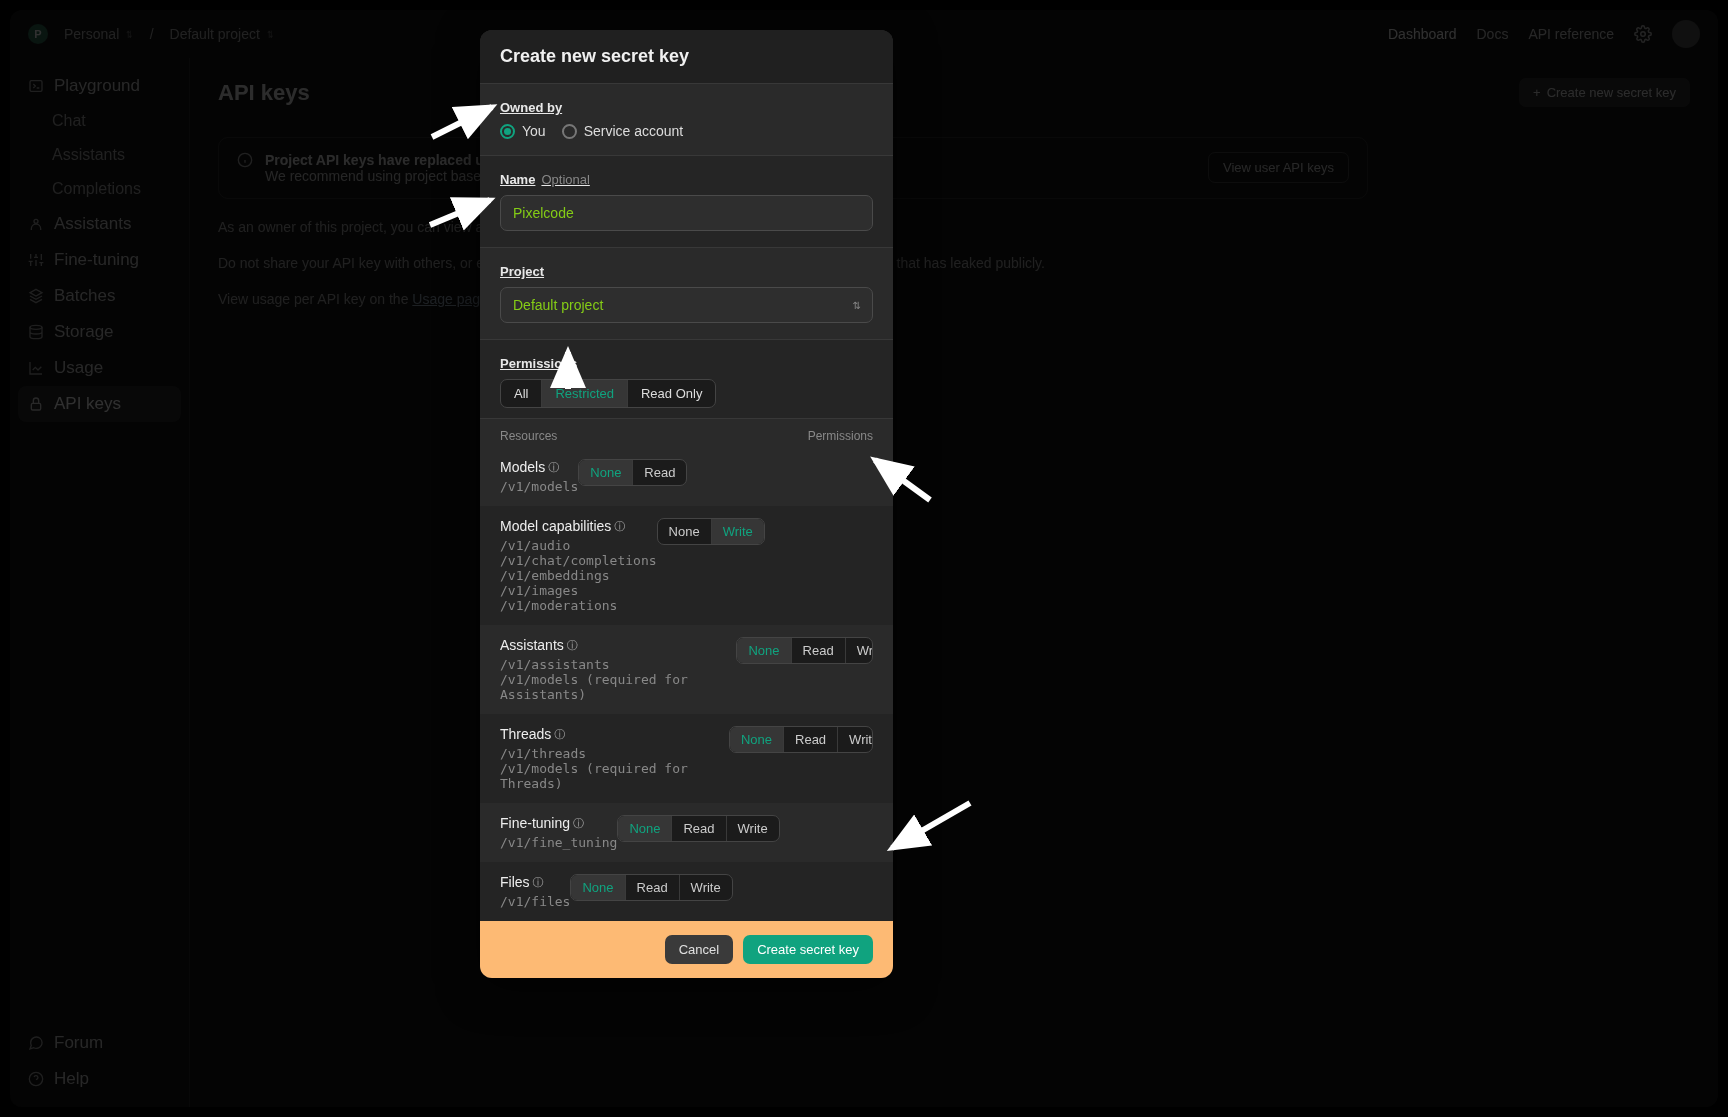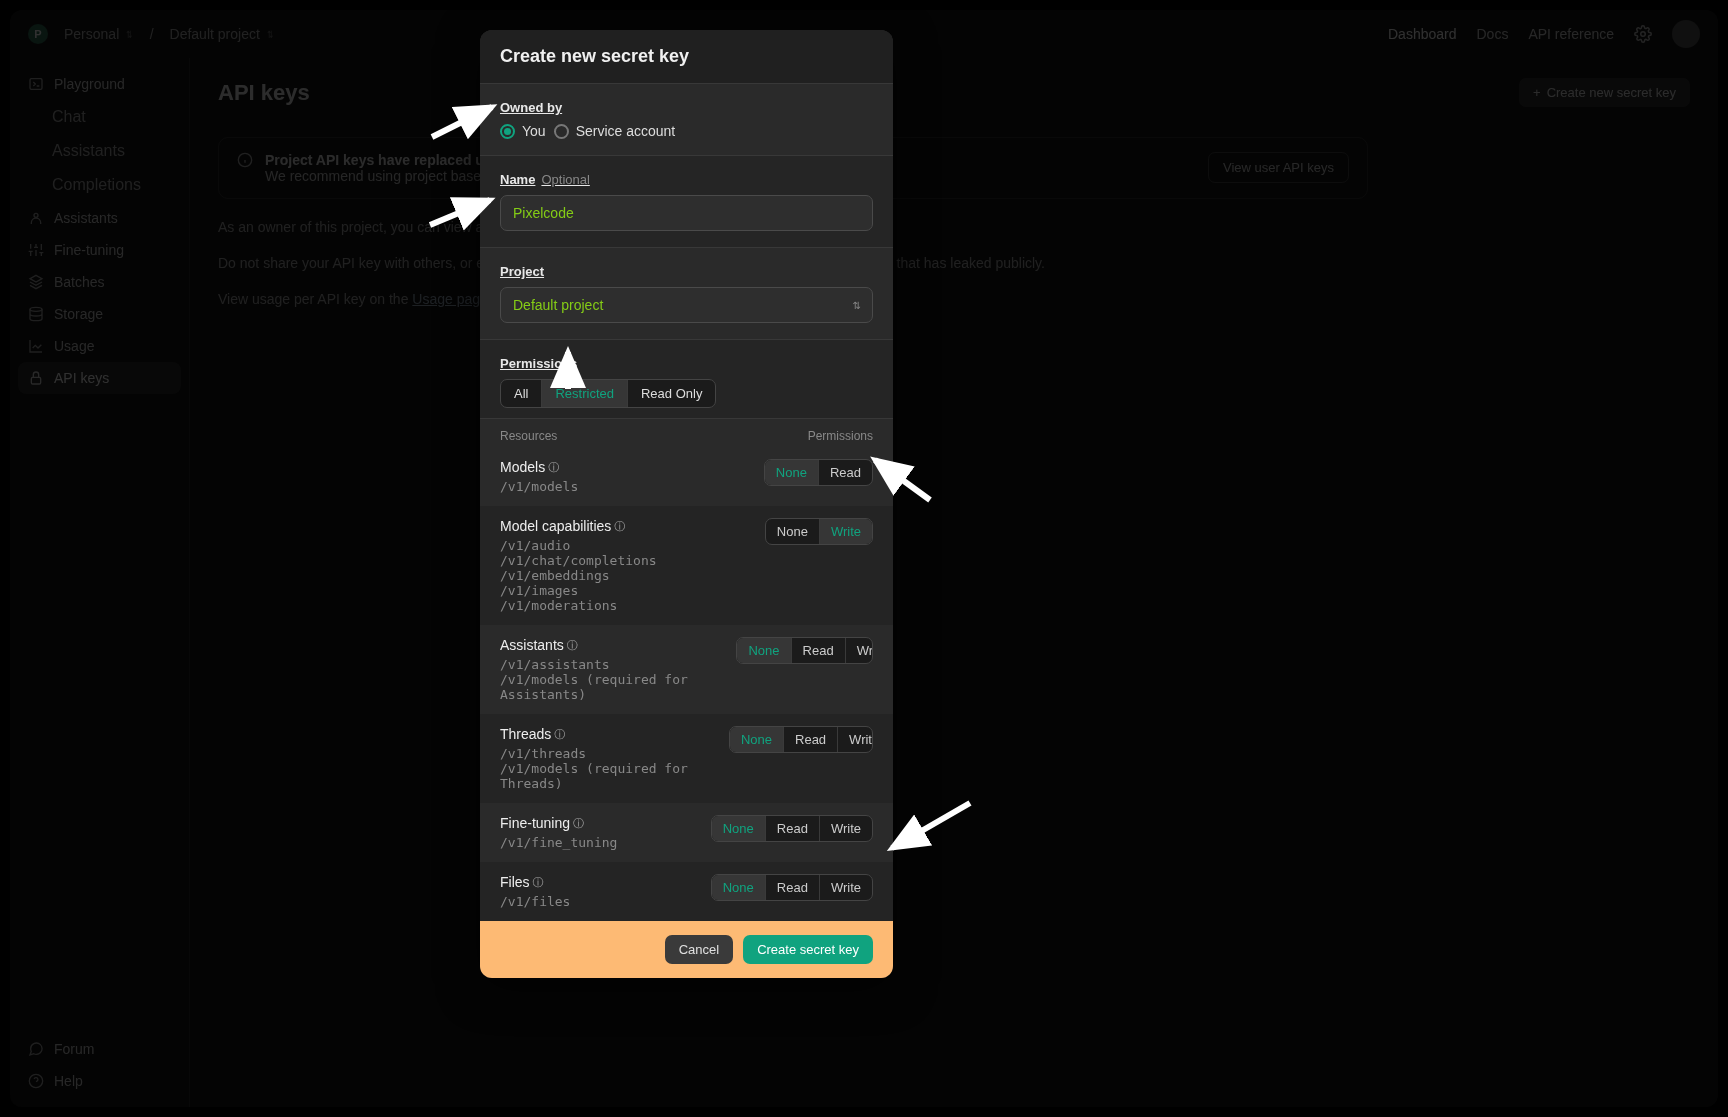--- a/index.html
+++ b/index.html
@@ -56,21 +56,21 @@
   width: 180px;
   background: #151515;
   border-right: 1px solid #2a2a2a;
   display: flex; flex-direction: column;
   padding: 10px 8px;
 }
 .side-item {
   display: flex; align-items: center; gap: 10px;
   padding: 8px 10px;
   border-radius: 8px;
-  font-size: 14px;
+  font-size: 17px;
   color: #d0d0d0;
 }
 .side-item.sub { padding-left: 34px; color:#aaa; font-size:16px;}
 .side-item.active { background: #2c2c2c; color:#fff; }
 .side-icon { width:16px; height:16px; opacity:.8; }
 .sidebar-bottom { margin-top: auto; }
 
 .main { flex:1; padding: 20px 28px; position:relative; }
 .main-head { display:flex; justify-content:space-between; align-items:center; margin-bottom: 30px;}
 .main-title { font-size: 22px; font-weight:600; }
@@ -106,21 +106,21 @@
   overflow: hidden;
   font-size: 14px;
   box-shadow: 0 10px 40px rgba(0,0,0,0.6);
 }
 .m-section { padding: 16px 20px; border-bottom: 1px solid #383838; }
 .m-section.dark { background:#252525; }
 .m-section.darker { background:#202020; }
 .m-title { font-size: 18px; font-weight:600; color:#f0f0f0; }
 .m-label { font-size: 13px; color:#e8e8e8; font-weight:600; margin-bottom:8px;text-decoration:underline; }
 .m-sub { font-size:12px; color:#888; line-height:1.4; margin-top:8px; }
-.radio-row { display:flex; gap:8px; align-items:flex-end; }
+.radio-row { display:flex; gap:16px; align-items:flex-end; }
 .radio {
   display:flex; align-items:center; gap:7px;
   font-size:14px; color:#ddd;
 }
 .radio-dot {
   width:15px; height:15px; border-radius:50%;
   border:2px solid #777; position:relative;
 }
 .radio-dot.sel { border-color:#10a37f; }
 .radio-dot.sel::after {
@@ -149,21 +149,21 @@
   padding:6px 13px; font-size:13px; color:#ddd;
   border:none; background:transparent;
 }
 .seg-btn + .seg-btn { border-left:1px solid #3a3a3a; }
 .seg-btn.sel { background:#363636; color:#10a37f; font-weight:500; }
 
 .res-head { display:flex; justify-content:space-between; font-size:12px;
   color:#888; padding: 10px 20px 4px; gap: 16px; }
 
 .resource {
-  display:flex; justify-content:space-between; align-items:flex-start;
+  display:flex; align-items:flex-start;
   padding: 12px 20px;
 }
 .resource.alt { background:#242424; }
 .res-name { font-size:14px; color:#eee; }
 .res-name .info { font-size:11px; opacity:.6; vertical-align:1px; margin-left:3px;}
 .res-paths {
   font-family: ui-monospace, Menlo, monospace;
   font-size:13px; color:#888; margin-top:4px;
   white-space: pre-line;
 }

